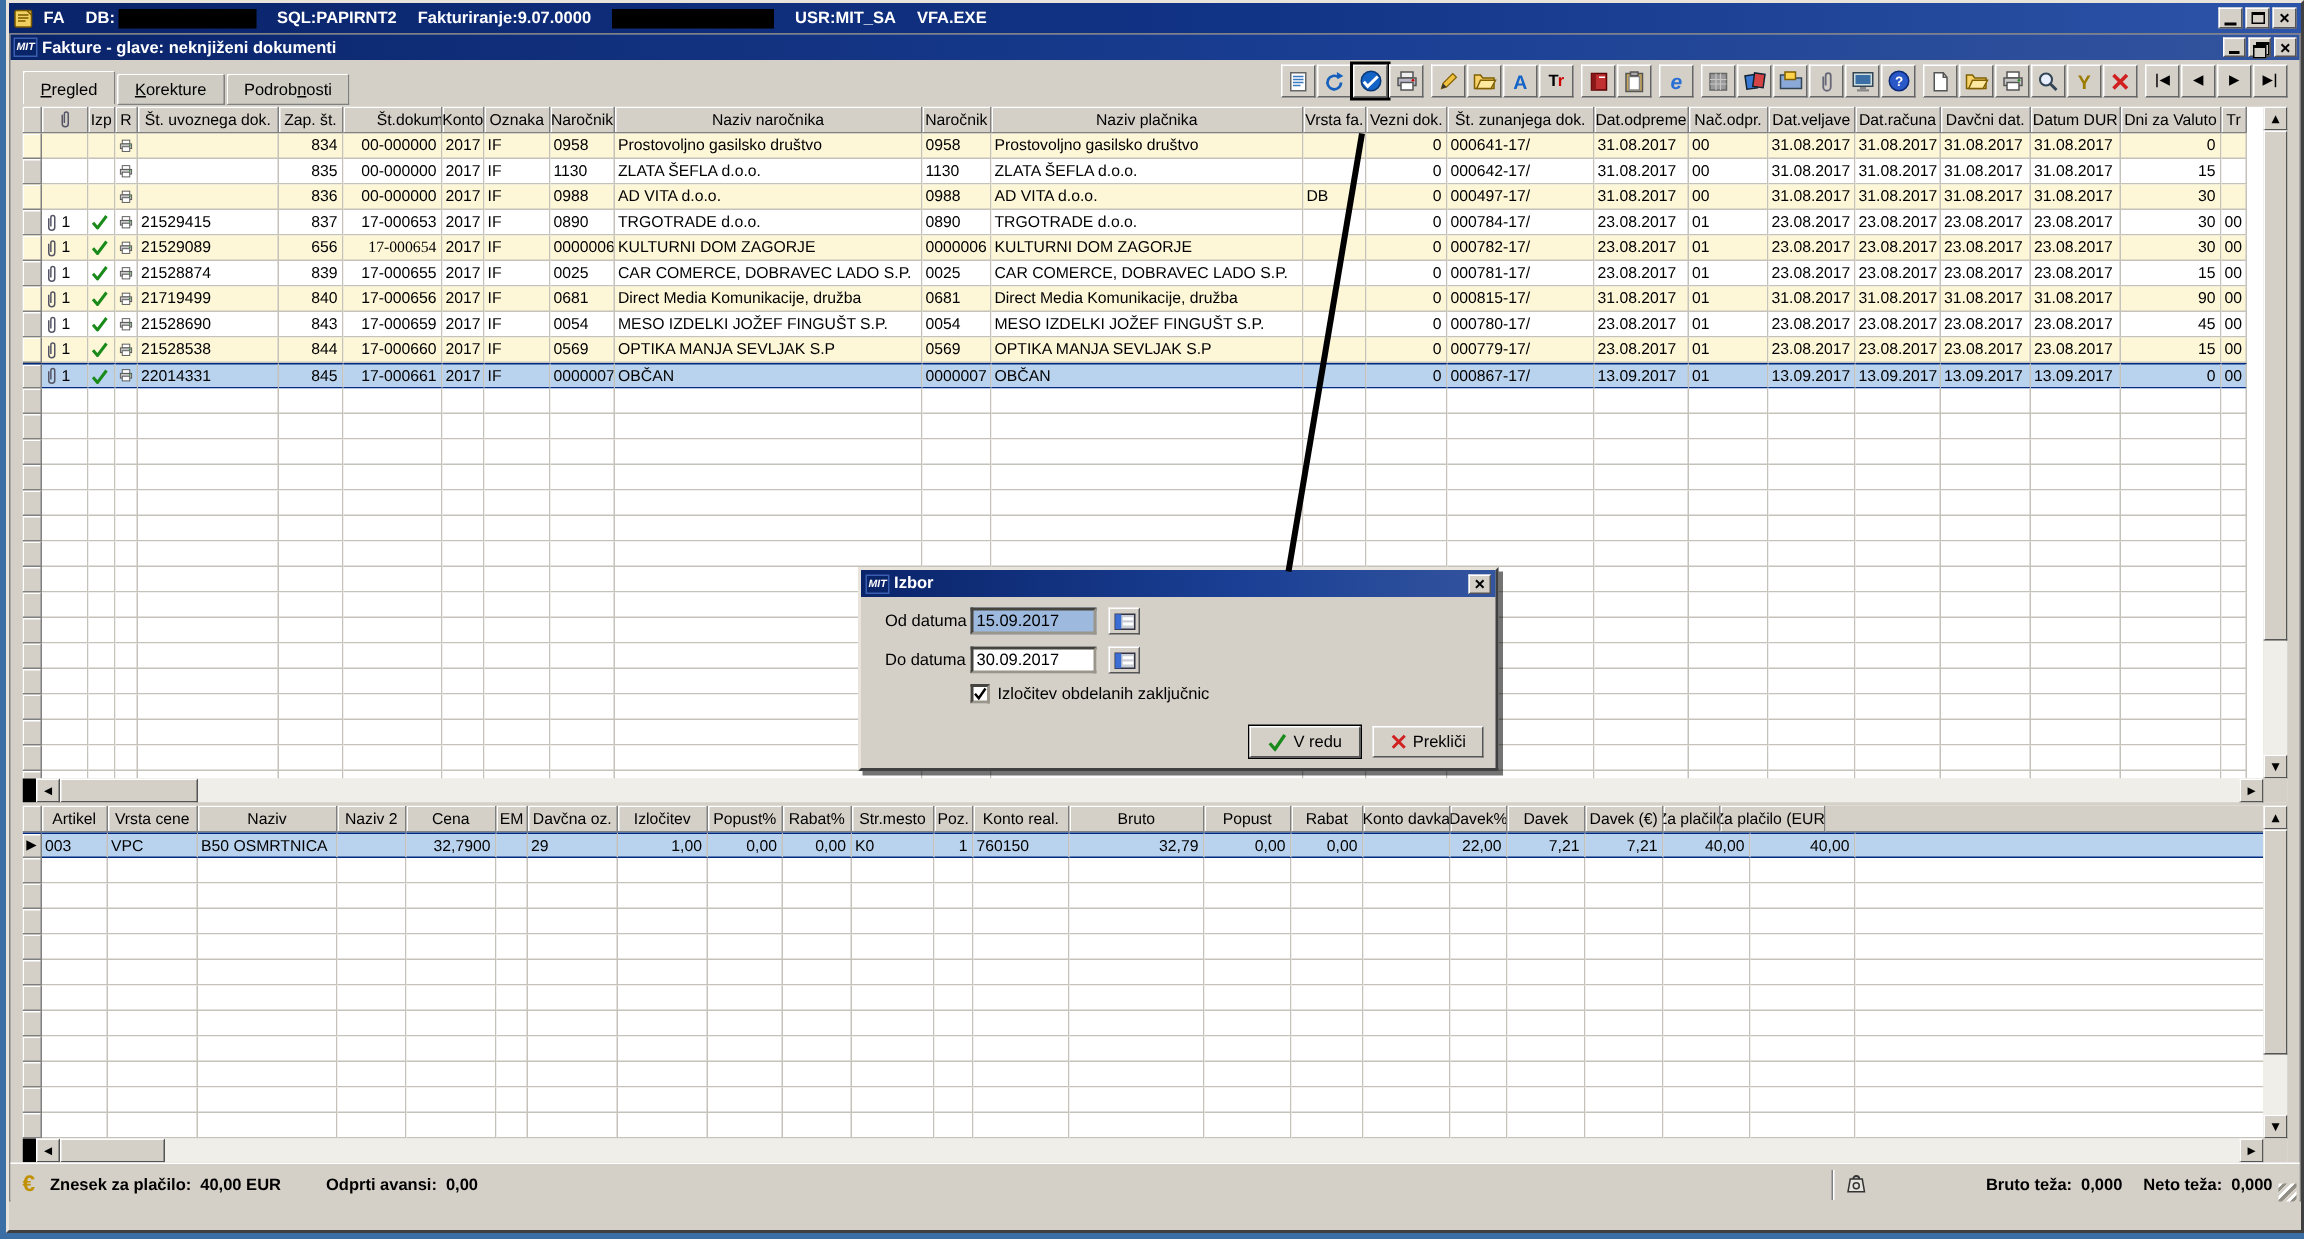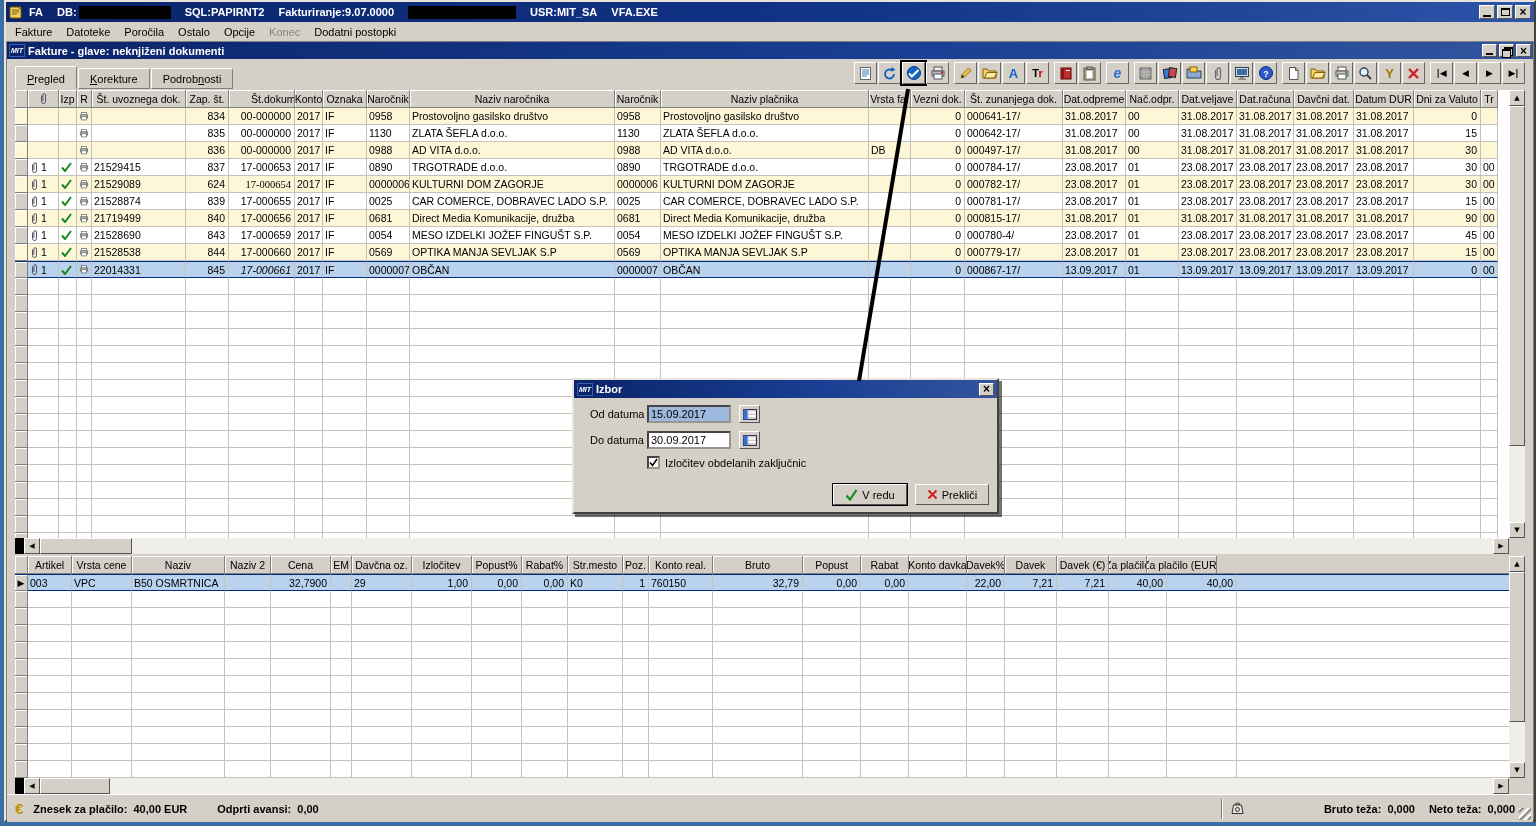--- a/index.html
+++ b/index.html
@@ -144,29 +144,20 @@
         </button>
       <button class="winbtn">
           <span class="glyph-max"></span>
         </button>
       <button class="winbtn">
           <span class="glyph-x">×</span>
         </button>
     </span>
   </div>
 
-  <div class="menubar" id="menubar">
-      <div class="menu-item">Fakture</div>
-      <div class="menu-item">Datoteke</div>
-      <div class="menu-item">Poročila</div>
-      <div class="menu-item">Ostalo</div>
-      <div class="menu-item">Opcije</div>
-      <div class="menu-item disabled">Konec</div>
-      <div class="menu-item">Dodatni postopki</div>
-    </div>
 
   <div class="client">
     <div class="mdi-titlebar">
       <span class="mit">MIT</span>
       <span>Fakture - glave: neknjiženi dokumenti</span>
       <span class="mdi-btns">
         <button class="mdi-btn">
             <span class="glyph-min" style="margin-top:6px;width:7px"></span>
           </button>
         <button class="mdi-btn">
@@ -538,21 +529,21 @@
             </div>
             <div class="g-c" style="width: 15px;">
               <svg width="16" height="15" viewBox="0 0 16 15">
                 <rect x="4" y="1" width="8" height="4" fill="#fff" stroke="#555"></rect>
                 <rect x="2" y="5" width="12" height="5" fill="#c8c8c8" stroke="#555"></rect>
                 <rect x="4" y="8" width="8" height="5" fill="#fff" stroke="#555"></rect>
                 <circle cx="12" cy="6.5" r="0.9" fill="#2a8a2a"></circle>
               </svg>
             </div>
             <div class="g-c" style="width: 94px;">21529089</div>
-            <div class="g-c right" style="width: 43px;">624</div>
+            <div class="g-c right" style="width: 43px;">656</div>
             <div class="g-c right" style="width: 66px; font-family: Liberation Serif, serif;">17-000654</div>
             <div class="g-c" style="width: 28px;">2017</div>
             <div class="g-c" style="width: 44px;">IF</div>
             <div class="g-c" style="width: 43px;">0000006</div>
             <div class="g-c" style="width: 205px;">KULTURNI DOM ZAGORJE</div>
             <div class="g-c" style="width: 46px;">0000006</div>
             <div class="g-c" style="width: 208px;">KULTURNI DOM ZAGORJE</div>
             <div class="g-c" style="width: 42px;"></div>
             <div class="g-c right" style="width: 54px;">0</div>
             <div class="g-c" style="width: 98px;">000782-17/</div>
@@ -674,21 +665,21 @@
             <div class="g-c right" style="width: 43px;">843</div>
             <div class="g-c right" style="width: 66px;">17-000659</div>
             <div class="g-c" style="width: 28px;">2017</div>
             <div class="g-c" style="width: 44px;">IF</div>
             <div class="g-c" style="width: 43px;">0054</div>
             <div class="g-c" style="width: 205px;">MESO IZDELKI JOŽEF FINGUŠT S.P.</div>
             <div class="g-c" style="width: 46px;">0054</div>
             <div class="g-c" style="width: 208px;">MESO IZDELKI JOŽEF FINGUŠT S.P.</div>
             <div class="g-c" style="width: 42px;"></div>
             <div class="g-c right" style="width: 54px;">0</div>
-            <div class="g-c" style="width: 98px;">000780-4/</div>
+            <div class="g-c" style="width: 98px;">000780-17/</div>
             <div class="g-c" style="width: 63px;">23.08.2017</div>
             <div class="g-c" style="width: 53px;">01</div>
             <div class="g-c" style="width: 58px;">23.08.2017</div>
             <div class="g-c" style="width: 57px;">23.08.2017</div>
             <div class="g-c" style="width: 60px;">23.08.2017</div>
             <div class="g-c" style="width: 60px;">23.08.2017</div>
             <div class="g-c right" style="width: 67px;">45</div>
             <div class="g-c" style="width: 17px;">00</div>
           </div>
           <div class="g-r alt">
@@ -749,21 +740,21 @@
             <div class="g-c" style="width: 15px;">
               <svg width="16" height="15" viewBox="0 0 16 15">
                 <rect x="4" y="1" width="8" height="4" fill="#fff" stroke="#555"></rect>
                 <rect x="2" y="5" width="12" height="5" fill="#c8c8c8" stroke="#555"></rect>
                 <rect x="4" y="8" width="8" height="5" fill="#fff" stroke="#555"></rect>
                 <circle cx="12" cy="6.5" r="0.9" fill="#2a8a2a"></circle>
               </svg>
             </div>
             <div class="g-c" style="width: 94px;">22014331</div>
             <div class="g-c right" style="width: 43px;">845</div>
-            <div class="g-c right" style="width: 66px; font-style: italic;">17-000661</div>
+            <div class="g-c right" style="width: 66px;">17-000661</div>
             <div class="g-c" style="width: 28px;">2017</div>
             <div class="g-c" style="width: 44px;">IF</div>
             <div class="g-c" style="width: 43px;">0000007</div>
             <div class="g-c" style="width: 205px;">OBČAN</div>
             <div class="g-c" style="width: 46px;">0000007</div>
             <div class="g-c" style="width: 208px;">OBČAN</div>
             <div class="g-c" style="width: 42px;"></div>
             <div class="g-c right" style="width: 54px;">0</div>
             <div class="g-c" style="width: 98px;">000867-17/</div>
             <div class="g-c" style="width: 63px;">13.09.2017</div>

